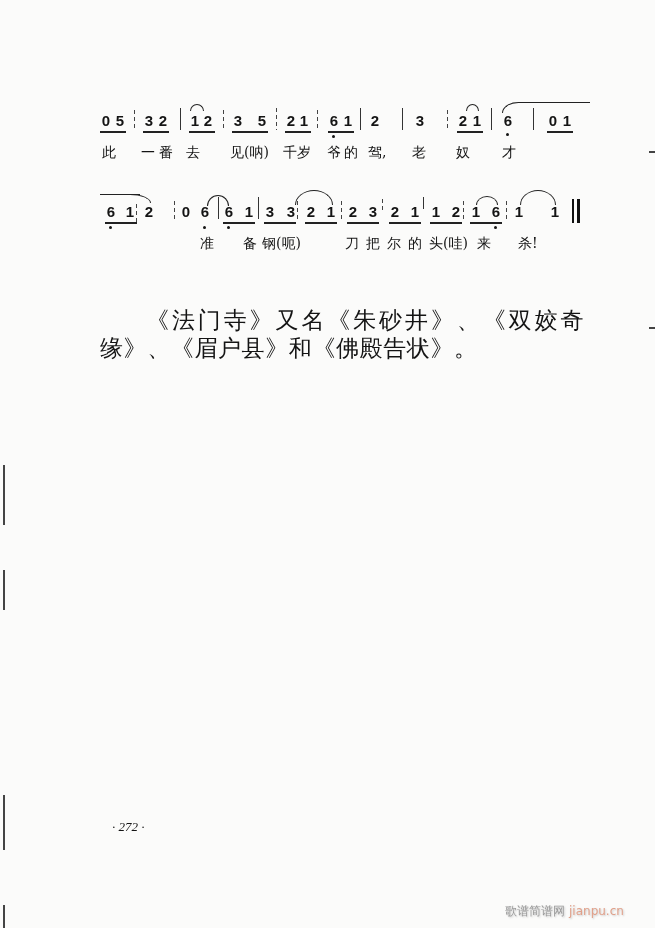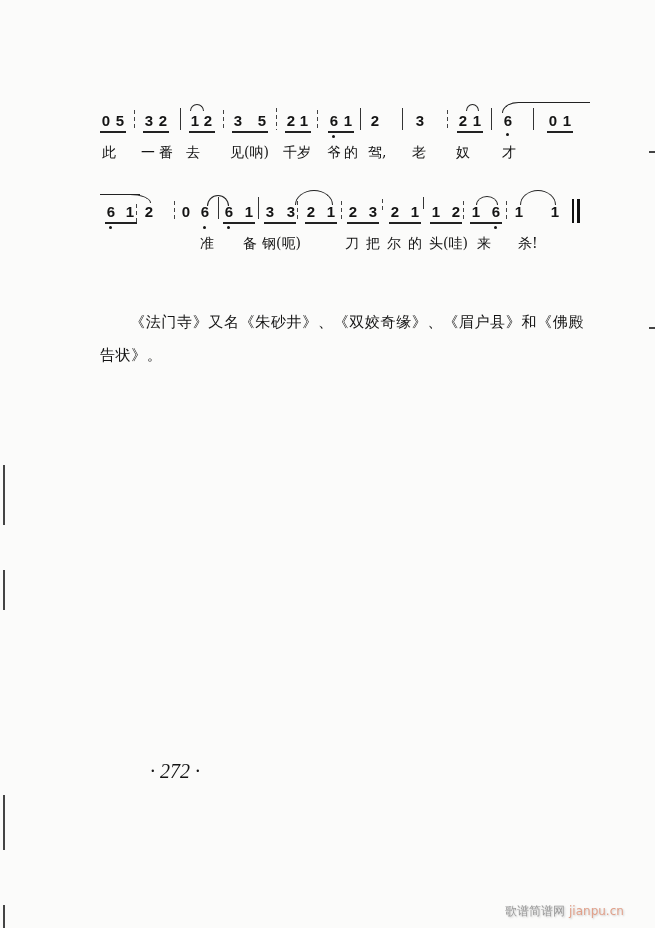--- a/index.html
+++ b/index.html
@@ -22,28 +22,28 @@
   .bar.thin { width: 1.5px; background: #111; }
   .slur { position: absolute; border: 1.6px solid #222; border-bottom: none; border-radius: 50% 50% 0 0 / 100% 100% 0 0; }
   .tie-line { position: absolute; border-top: 1.5px solid #222; }
   .lyric {
     position: absolute; font-family: "DejaVu Serif", serif; font-size: 14px; line-height: 16px;
     white-space: pre;
   }
   .body-text {
     position: absolute; left: 100px; width: 484px;
     font-family: "DejaVu Serif", "Liberation Serif", serif;
-    font-size: 15px; line-height: 33px; letter-spacing: 0.6px;
+    font-size: 23px; line-height: 28px; letter-spacing: 0.6px;
     text-align: justify;
   }
   .body-text p { margin: 0; text-indent: 2em; }
   .body-text p.first { margin-top: 0; }
   .page-num {
-    position: absolute; left: 112px; top: 760px;
-    font-family: "Liberation Serif", "DejaVu Serif", serif; font-style: italic; font-size: 20px; margin-left: 38px;
+    position: absolute; left: 112px; top: 819px;
+    font-family: "Liberation Serif", "DejaVu Serif", serif; font-style: italic; font-size: 13px;
   }
   .margin-mark { position: absolute; width: 1.5px; background: #444; }
   .tick-mark { position: absolute; height: 1.5px; width: 6px; background: #444; }
   .watermark {
     position: absolute; left: 505px; top: 903px;
     font-family: "DejaVu Sans", sans-serif; font-size: 12px; color: #9a9a9a;
     text-shadow: 1px 1px 2px #c9c9c9;
     text-align: center;
   }
   .watermark .latin { color: #e0a08a; margin-left: 4px; }

